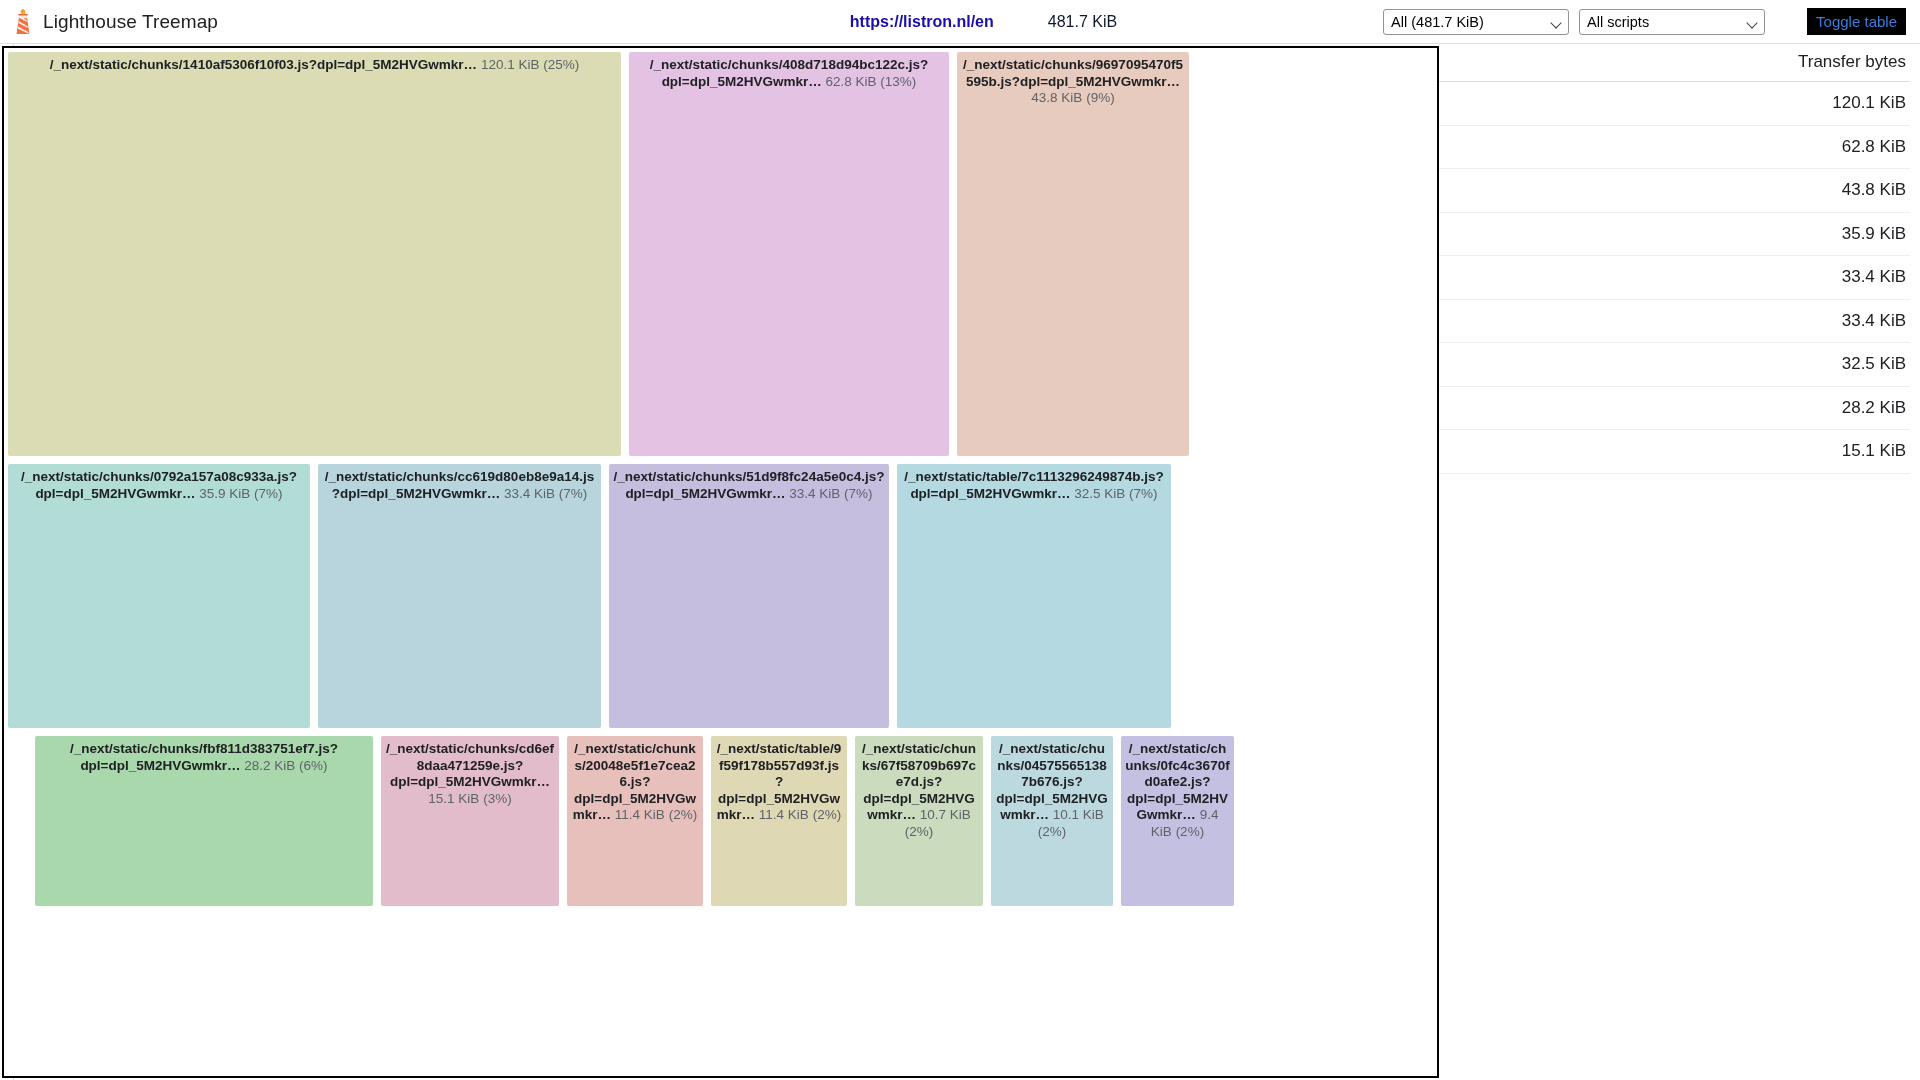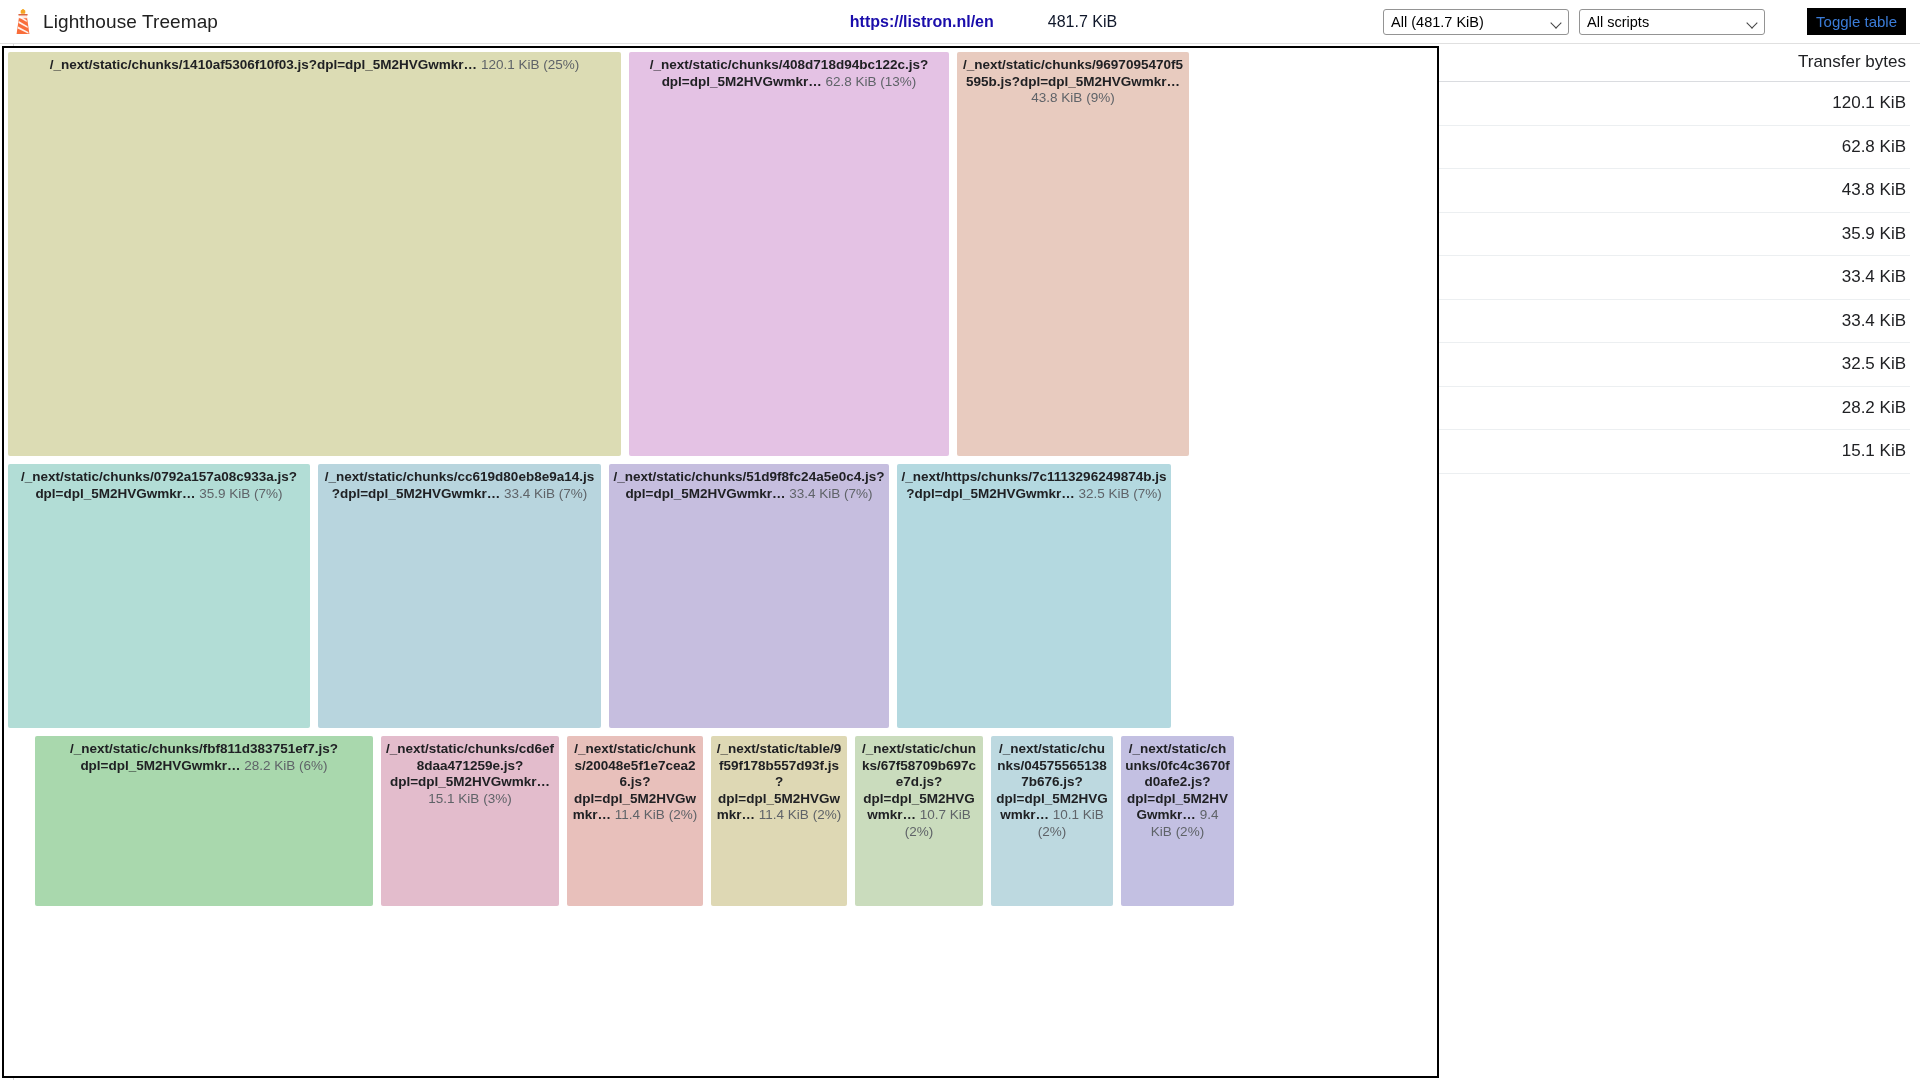--- a/index.html
+++ b/index.html
@@ -203,21 +203,21 @@
           <div class="tile" style="width: 302px; height: 264px; background: rgb(178, 221, 214);">
             <div class="tile-label"><span>/_next/static/chunks/0792a157a08c933a.js?dpl=dpl_5M2HVGwmkr…</span><span class="tile-size"> 35.9 KiB</span><span class="tile-size"> (7%)</span></div>
           </div>
           <div class="tile" style="width: 283px; height: 264px; background: rgb(184, 213, 222);">
             <div class="tile-label"><span>/_next/static/chunks/cc619d80eb8e9a14.js?dpl=dpl_5M2HVGwmkr…</span><span class="tile-size"> 33.4 KiB</span><span class="tile-size"> (7%)</span></div>
           </div>
           <div class="tile" style="width: 280px; height: 264px; background: rgb(198, 190, 223);">
             <div class="tile-label"><span>/_next/static/chunks/51d9f8fc24a5e0c4.js?dpl=dpl_5M2HVGwmkr…</span><span class="tile-size"> 33.4 KiB</span><span class="tile-size"> (7%)</span></div>
           </div>
           <div class="tile" style="width: 274px; height: 264px; background: rgb(180, 217, 224);">
-            <div class="tile-label"><span>/_next/https/chunks/7c1113296249874b.js?dpl=dpl_5M2HVGwmkr…</span><span class="tile-size"> 32.5 KiB</span><span class="tile-size"> (7%)</span></div>
+            <div class="tile-label"><span>/_next/static/table/7c1113296249874b.js?dpl=dpl_5M2HVGwmkr…</span><span class="tile-size"> 32.5 KiB</span><span class="tile-size"> (7%)</span></div>
           </div>
         </div>
         <div class="tm-row" style="top: 684px; height: 178px; width: 1433px;">
           <div class="tile" style="width: 338px; height: 170px; background: rgb(169, 216, 173); margin-left: 31px;">
             <div class="tile-label"><span>/_next/static/chunks/fbf811d383751ef7.js?dpl=dpl_5M2HVGwmkr…</span><span class="tile-size"> 28.2 KiB</span><span class="tile-size"> (6%)</span></div>
           </div>
           <div class="tile" style="width: 178px; height: 170px; background: rgb(227, 188, 204);">
             <div class="tile-label"><span>/_next/static/chunks/cd6ef8daa471259e.js?dpl=dpl_5M2HVGwmkr…</span><span class="tile-size"> 15.1 KiB</span><span class="tile-size"> (3%)</span></div>
           </div>
           <div class="tile" style="width: 136px; height: 170px; background: rgb(232, 192, 187);">

